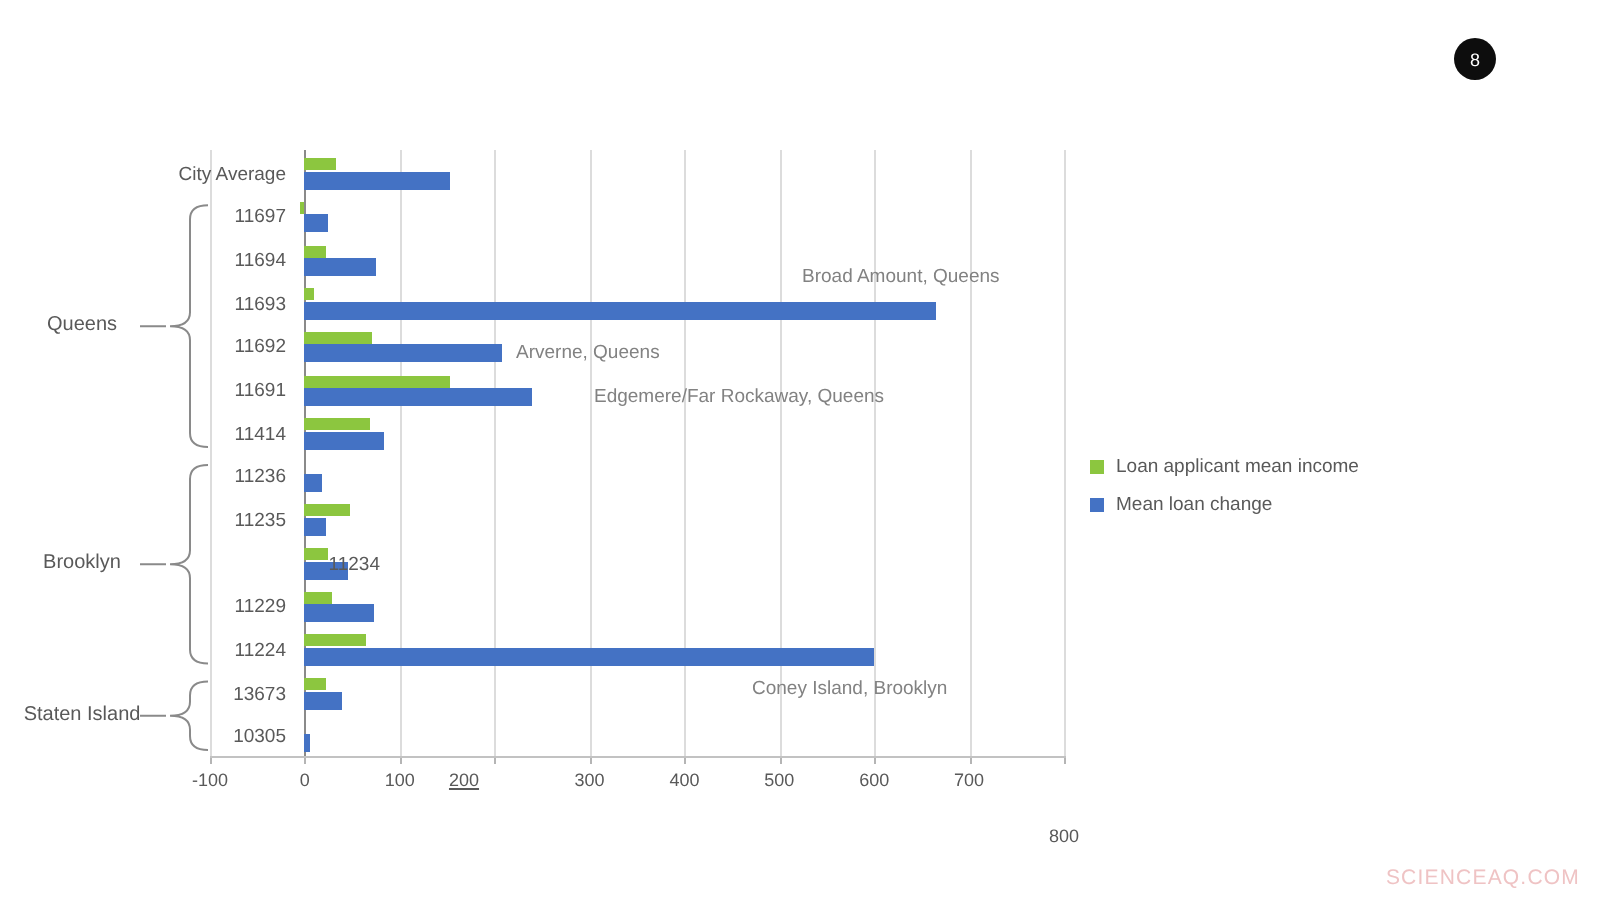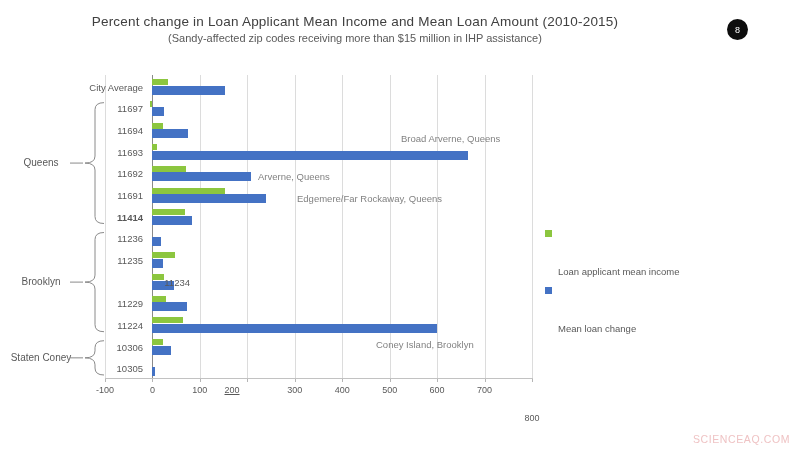--- a/index.html
+++ b/index.html
@@ -19,34 +19,30 @@
   .gridline.zero{background:#8a8a8a;}
   .axis-line{position:absolute;left:105px;top:378px;width:428px;height:1px;background:#c2c2c2;}
   .axis-tick{position:absolute;top:378px;width:1px;height:4px;background:#b5b5b5;}
   .x-axis-label{position:absolute;top:385px;font-size:9px;color:#595959;transform:translateX(-50%);}
   .bar{position:absolute;}
   .cat-label{position:absolute;left:55px;width:88px;text-align:right;font-size:9.5px;color:#595959;}
   .annotation{position:absolute;font-size:9.5px;color:#828282;white-space:nowrap;}
   .legend{position:absolute;left:545px;top:228px;}
   .legend-item{display:flex;align-items:flex-start;margin-bottom:8px;}
   .legend-swatch{width:7px;height:7px;margin:2px 6px 0 0;flex:0 0 auto;}
-  .legend-label{font-size:9.5px;color:#595959;white-space:nowrap;margin-top:38px;}
+  .legend-label{font-size:9.5px;color:#595959;white-space:nowrap;}
   .group-label{position:absolute;left:8px;width:66px;text-align:center;font-size:10px;color:#595959;
     line-height:14px;transform:translateY(-50%);}
   .brace-svg{position:absolute;left:0;top:0;width:800px;height:450px;pointer-events:none;}
   .watermark{position:absolute;right:10px;bottom:5px;font-size:10.5px;letter-spacing:.6px;color:#efc3c4;}
 </style>
 </head>
 <body>
 
 <div class="stage">
-  <div class="title-wrap">
-    <div class="title">Percent change in Loan Applicant Mean Income and Mean Loan Amount (2010-2015)</div>
-    <div class="subtitle">(Sandy-affected zip codes receiving more than $15 million in IHP assistance)</div>
-  </div>
   <div class="badge">8</div>
 
   <div class="plot">
       <div class="gridline" style="left: 0px;"></div>
       <div class="gridline zero" style="left: 47.4444px;"></div>
       <div class="gridline" style="left: 94.8889px;"></div>
       <div class="gridline" style="left: 142.333px;"></div>
       <div class="gridline" style="left: 189.778px;"></div>
       <div class="gridline" style="left: 237.222px;"></div>
       <div class="gridline" style="left: 284.667px;"></div>
@@ -72,21 +68,21 @@
       <div class="bar" style="left: 47.4444px; width: 10.4378px; top: 183.964px; height: 9px; background: rgb(68, 114, 196);"></div>
       <div class="bar" style="left: 47.4444px; width: 11.3867px; top: 199.107px; height: 6px; background: rgb(140, 198, 63);"></div>
       <div class="bar" style="left: 47.4444px; width: 21.35px; top: 205.607px; height: 9px; background: rgb(68, 114, 196);"></div>
       <div class="bar" style="left: 47.4444px; width: 13.7589px; top: 220.75px; height: 6px; background: rgb(140, 198, 63);"></div>
       <div class="bar" style="left: 47.4444px; width: 34.6344px; top: 227.25px; height: 9px; background: rgb(68, 114, 196);"></div>
       <div class="bar" style="left: 47.4444px; width: 30.3644px; top: 242.393px; height: 6px; background: rgb(140, 198, 63);"></div>
       <div class="bar" style="left: 47.4444px; width: 284.667px; top: 248.893px; height: 9px; background: rgb(68, 114, 196);"></div>
       <div class="bar" style="left: 47.4444px; width: 10.4378px; top: 264.036px; height: 6px; background: rgb(140, 198, 63);"></div>
       <div class="bar" style="left: 47.4444px; width: 18.9778px; top: 270.536px; height: 9px; background: rgb(68, 114, 196);"></div>
       <div class="bar" style="left: 47.4444px; width: 2.37222px; top: 292.179px; height: 9px; background: rgb(68, 114, 196);"></div>
-      <div class="annotation" style="left: 296px; top: 58px;">Broad Arverne, Queens</div>
+      <div class="annotation" style="left: 296px; top: 58px;">Broad Amount, Queens</div>
       <div class="annotation" style="left: 153px; top: 96px;">Arverne, Queens</div>
       <div class="annotation" style="left: 168px; top: 118px; padding-left: 24px;">Edgemere/Far Rockaway, Queens</div>
       <div class="annotation" style="left: 271px; top: 264px;">Coney Island, Brooklyn</div>
     </div>
   <svg class="brace-svg" viewBox="0 0 800 450">
       <path d="M104,102.64285714285714 Q95,102.64285714285714 95,109.64285714285714 L95,156.07142857142856 Q95,163.07142857142856 85,163.07142857142856 Q95,163.07142857142856 95,170.07142857142856 L95,216.5 Q95,223.5 104,223.5 M70,163.07142857142856 L83,163.07142857142856" fill="none" stroke="#8a8a8a" stroke-width="1"></path>
       <path d="M104,232.5 Q95,232.5 95,239.5 L95,275.1071428571429 Q95,282.1071428571429 85,282.1071428571429 Q95,282.1071428571429 95,289.1071428571429 L95,324.7142857142857 Q95,331.7142857142857 104,331.7142857142857 M70,282.1071428571429 L83,282.1071428571429" fill="none" stroke="#8a8a8a" stroke-width="1"></path>
       <path d="M104,340.7142857142857 Q95,340.7142857142857 95,347.7142857142857 L95,350.8571428571429 Q95,357.8571428571429 85,357.8571428571429 Q95,357.8571428571429 95,364.8571428571429 L95,368 Q95,375 104,375 M70,357.8571428571429 L83,357.8571428571429" fill="none" stroke="#8a8a8a" stroke-width="1"></path>
     </svg>
   <div class="legend">
@@ -121,24 +117,24 @@
     <div class="x-axis-label" style="left: 484.556px;">700</div>
     <div class="axis-tick" style="left: 532px;"></div>
     <div class="x-axis-label" style="left: 532px; margin-top: 28px;">800</div>
     <div class="axis-line"></div>
     <div class="cat-label" style="top: 81.8214px;">City Average</div>
     <div class="cat-label" style="top: 103.464px;">11697</div>
     <div class="cat-label" style="top: 125.107px;">11694</div>
     <div class="cat-label" style="top: 146.75px;">11693</div>
     <div class="cat-label" style="top: 168.393px;">11692</div>
     <div class="cat-label" style="top: 190.036px;">11691</div>
-    <div class="cat-label" style="top: 211.679px; font-weight: bold;">11414</div>
+    <div class="cat-label" style="top: 211.679px;">11414</div>
     <div class="cat-label" style="top: 233.321px;">11236</div>
     <div class="cat-label" style="top: 254.964px;">11235</div>
     <div class="cat-label" style="top: 276.607px; padding-left: 47px;">11234</div>
     <div class="cat-label" style="top: 298.25px;">11229</div>
     <div class="cat-label" style="top: 319.893px;">11224</div>
-    <div class="cat-label" style="top: 341.536px;">10306</div>
+    <div class="cat-label" style="top: 341.536px;">13673</div>
     <div class="cat-label" style="top: 363.179px;">10305</div>
     <div class="group-label" style="top: 163.071px;">Queens</div>
     <div class="group-label" style="top: 282.107px;">Brooklyn</div>
-    <div class="group-label" style="top: 357.857px;">Staten Coney</div>
+    <div class="group-label" style="top: 357.857px;">Staten Island</div>
   </div>
 
 </body></html>

